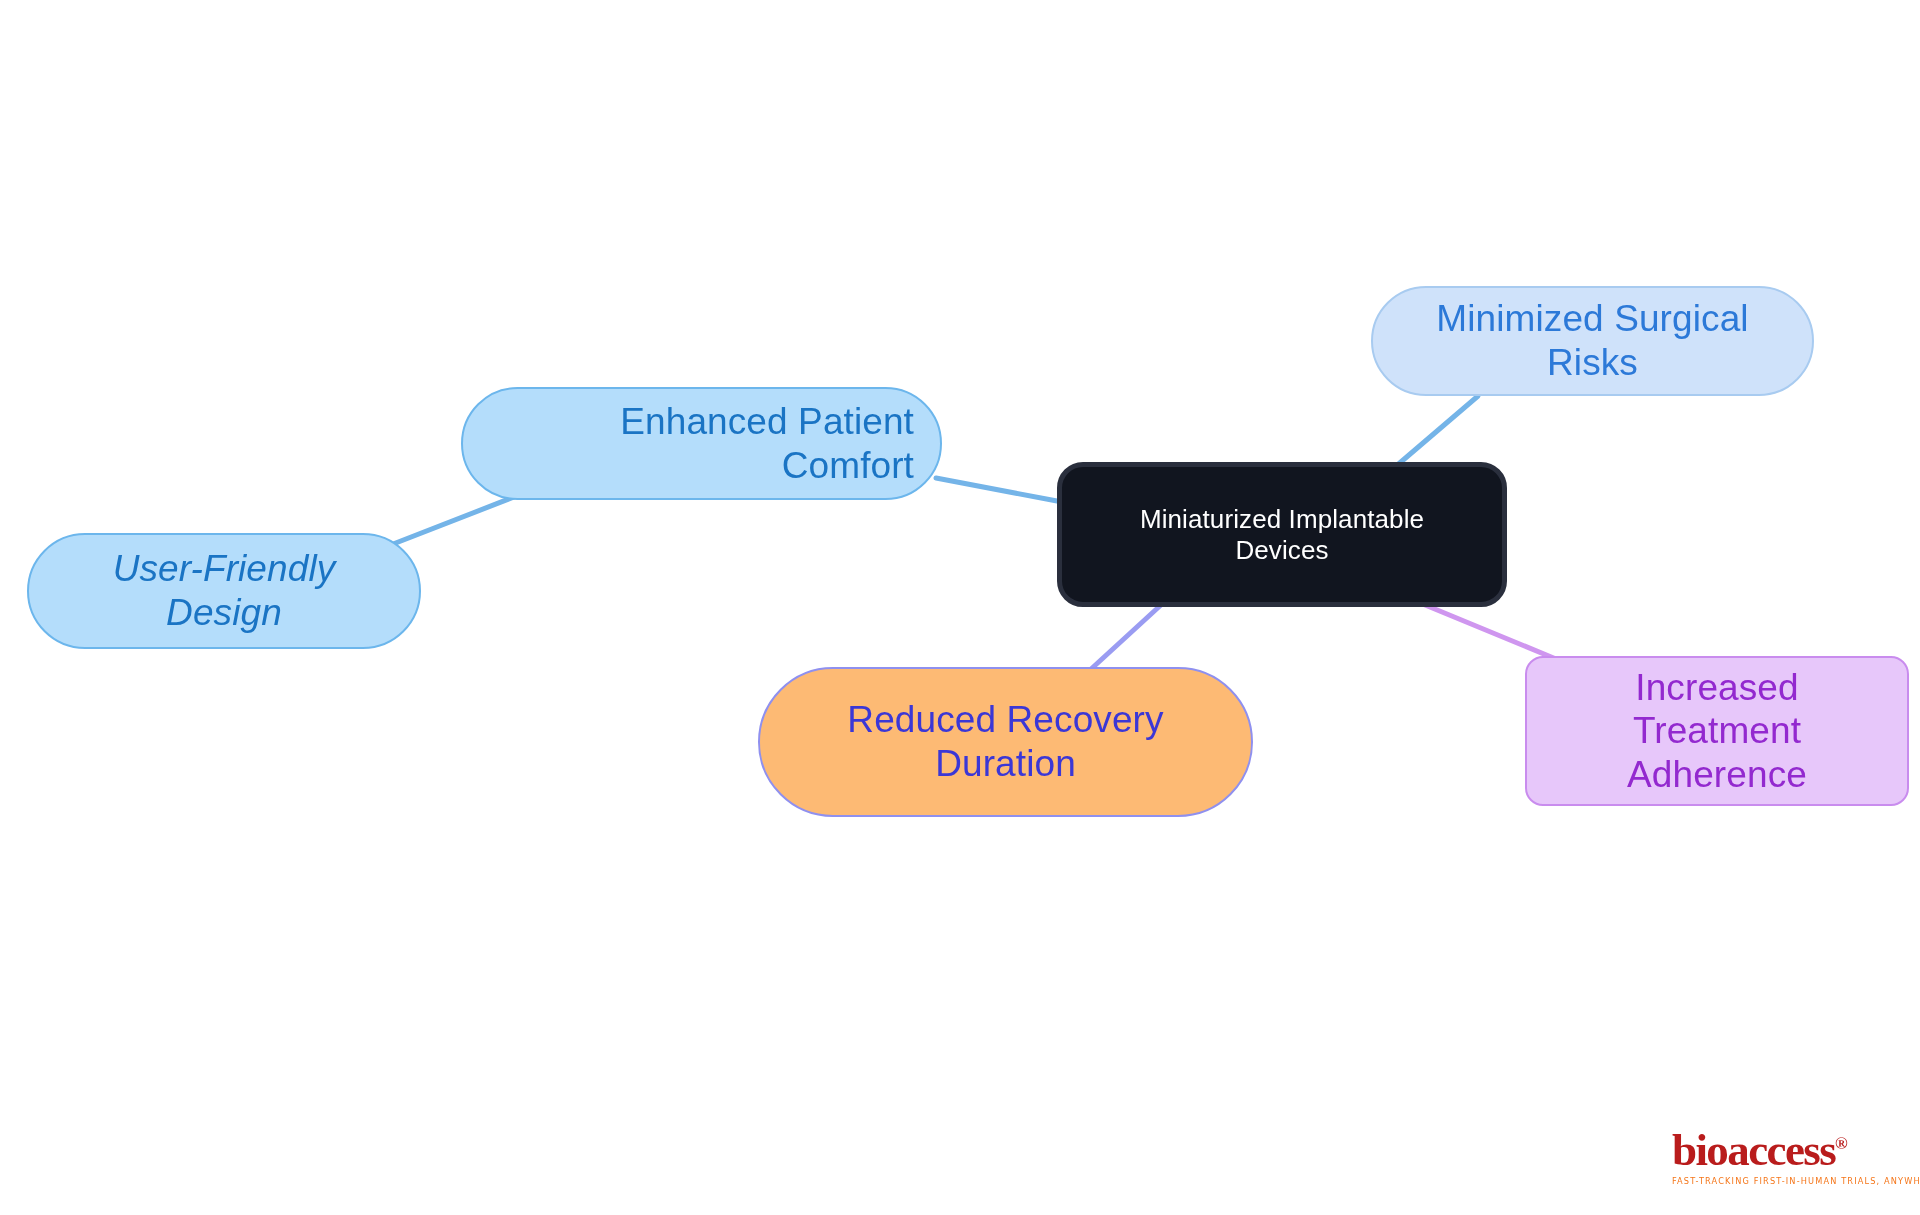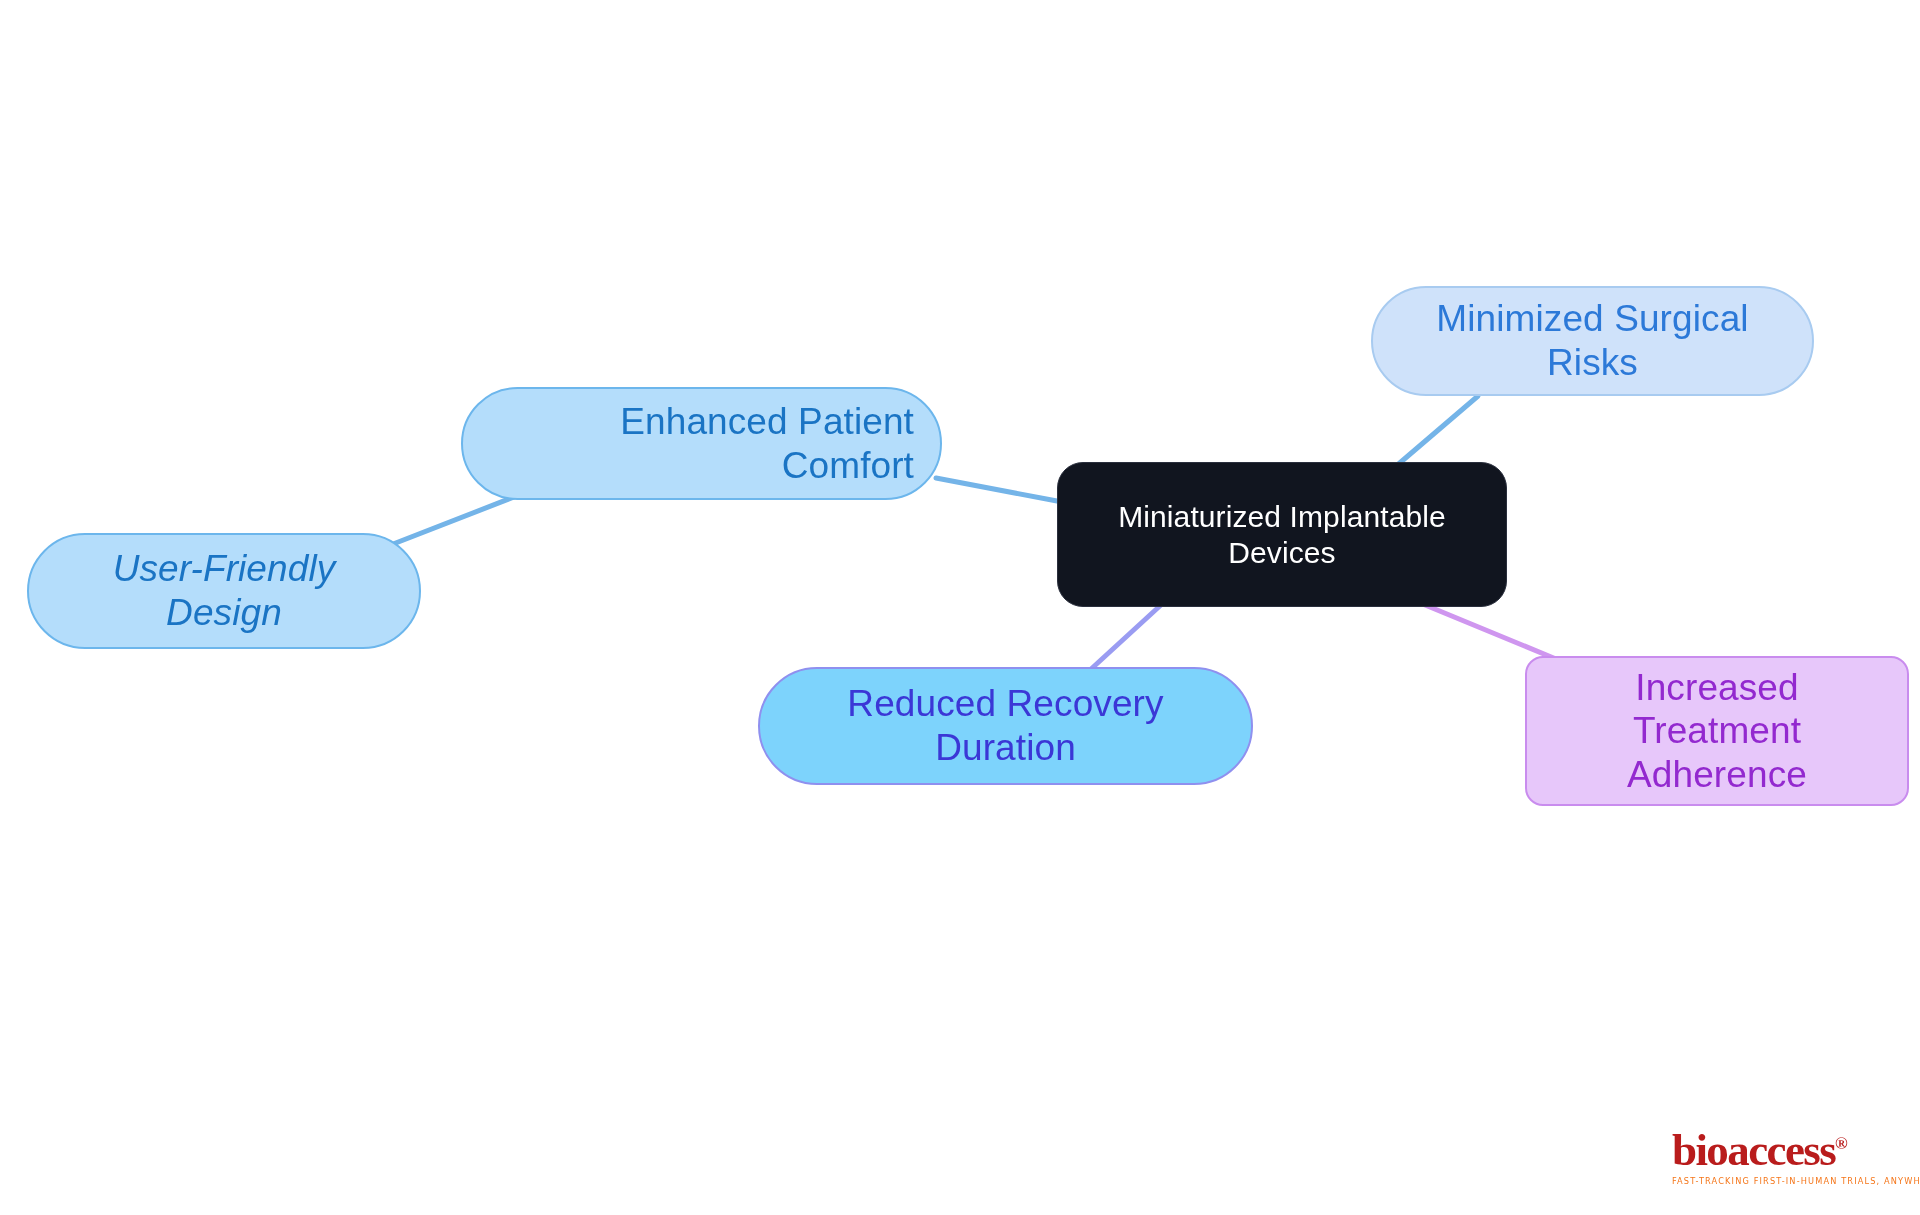--- a/index.html
+++ b/index.html
@@ -36,22 +36,22 @@
     justify-content: center;
     text-align: center;
     line-height: 1.18;
     white-space: pre-line;
     letter-spacing: 0.1px;
   }
   .node-root {
     border-radius: 26px;
     color: #ffffff;
     background: #11151f;
-    border: 1px solid #a16207;
-    font-size: 30px;
+    border: 5px solid #a16207;
+    font-size: 26px;
     padding: 6px 22px;
   }
   .node-leaf {
     border-radius: 999px;
     border-style: solid;
     border-width: 2px;
     font-size: 37px;
     padding: 6px 26px;
   }
   .node-leaf.two-line {
@@ -101,21 +101,21 @@
       <polyline points="1162,604 1090,670" fill="none" stroke="#9a9cf2" stroke-width="5" stroke-linecap="round" stroke-linejoin="round"></polyline>
       <polyline points="1413,600 1556,659" fill="none" stroke="#cf96ef" stroke-width="5" stroke-linecap="round" stroke-linejoin="round"></polyline>
     </svg>
 
   <div id="nodes">
       <div class="node node-root" style="left: 1057px; top: 462px; width: 450px; height: 145px; background: rgb(17, 21, 31); color: rgb(255, 255, 255); border-color: rgb(42, 47, 61);"><span>Miniaturized Implantable
 Devices</span></div>
       <div class="node node-leaf" style="left: 1371px; top: 286px; width: 443px; height: 110px; background: rgb(207, 226, 250); color: rgb(44, 121, 216); border-color: rgb(168, 203, 240);"><span>Minimized Surgical Risks</span></div>
       <div class="node node-leaf" style="left: 461px; top: 387px; width: 481px; height: 113px; background: rgb(180, 221, 251); color: rgb(26, 116, 196); border-color: rgb(108, 182, 236); text-align: right;"><span>Enhanced Patient Comfort</span></div>
       <div class="node node-leaf" style="left: 27px; top: 533px; width: 394px; height: 116px; background: rgb(180, 221, 251); color: rgb(26, 116, 196); border-color: rgb(108, 182, 236); font-style: italic;"><span>User-Friendly Design</span></div>
-      <div class="node node-leaf" style="left: 758px; top: 667px; width: 495px; height: 118px; background: #7dd3fc; color: rgb(59, 55, 214); border-color: rgb(143, 144, 239);"><span>Reduced Recovery Duration</span></div>
+      <div class="node node-leaf" style="left: 758px; top: 667px; width: 495px; height: 150px; background: #fdba74; color: rgb(59, 55, 214); border-color: rgb(143, 144, 239);"><span>Reduced Recovery Duration</span></div>
       <div class="node node-leaf two-line" style="left: 1525px; top: 656px; width: 384px; height: 150px; background: rgb(231, 199, 250); color: rgb(147, 41, 207); border-color: rgb(201, 140, 238);"><span>Increased Treatment
 Adherence</span></div>
     </div>
 
   <div id="logo">
     <div id="logo-wordmark"><span>bioaccess</span><span id="logo-reg">®</span></div>
     <div id="logo-tagline">FAST-TRACKING FIRST-IN-HUMAN TRIALS, ANYWHERE</div>
   </div>
 
 </div>

